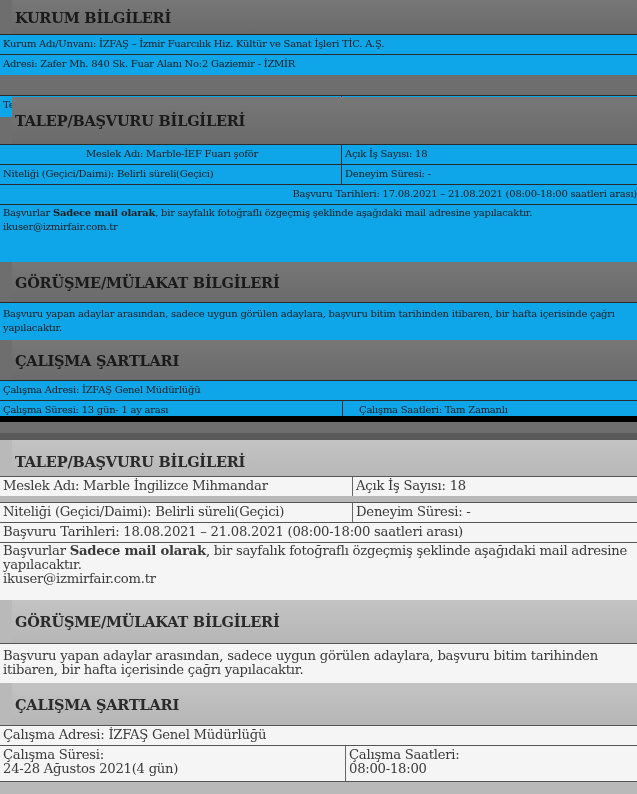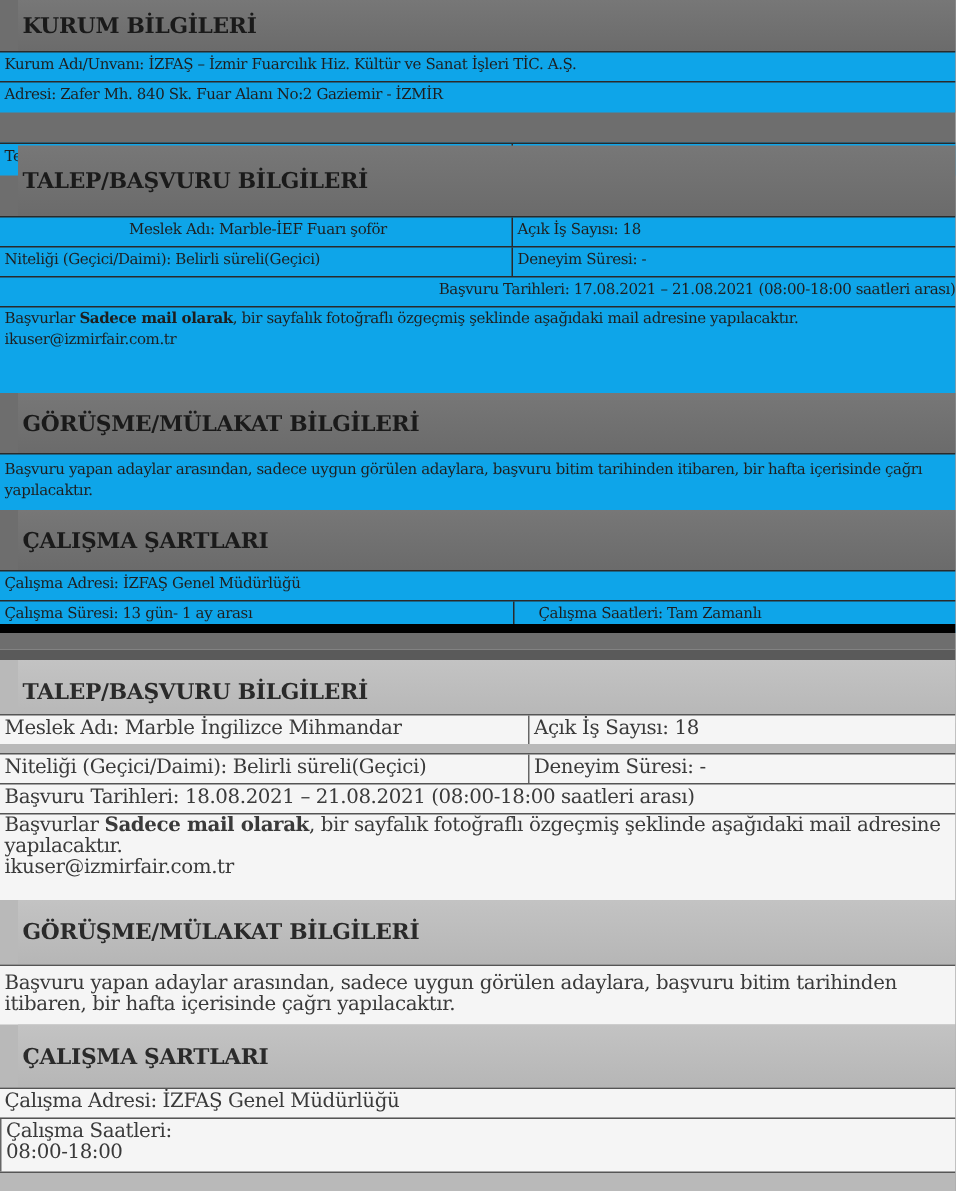--- a/index.html
+++ b/index.html
@@ -133,18 +133,22 @@
     <div class="cell multi" style="width:637px;padding-top:5px;">Başvuru yapan adaylar arasından, sadece uygun görülen adaylara, başvuru bitim tarihinden itibaren, bir hafta içerisinde çağrı yapılacaktır.</div>
   </div>
 
   <div class="hdr" style="top:243px;height:42px;">
     <span>ÇALIŞMA ŞARTLARI</span>
   </div>
   <div class="row" style="top:285px;height:20px;">
     <div class="cell" style="width:637px;">Çalışma Adresi: İZFAŞ Genel Müdürlüğü</div>
   </div>
   <div class="row" style="top:305px;height:37px;border-bottom:1px solid #555;">
+    <div class="cell multi" style="width:345px;padding-top:2px;">
+      <span>Çalışma Süresi:</span><br>
+      <span>24-28 Ağustos 2021(4 gün)</span>
+    </div>
     <div class="cell div multi" style="width:292px;padding-top:2px;">
       <span>Çalışma Saatleri:</span><br>
       <span>08:00-18:00</span>
     </div>
   </div>
 </div>
 
 </body></html>

